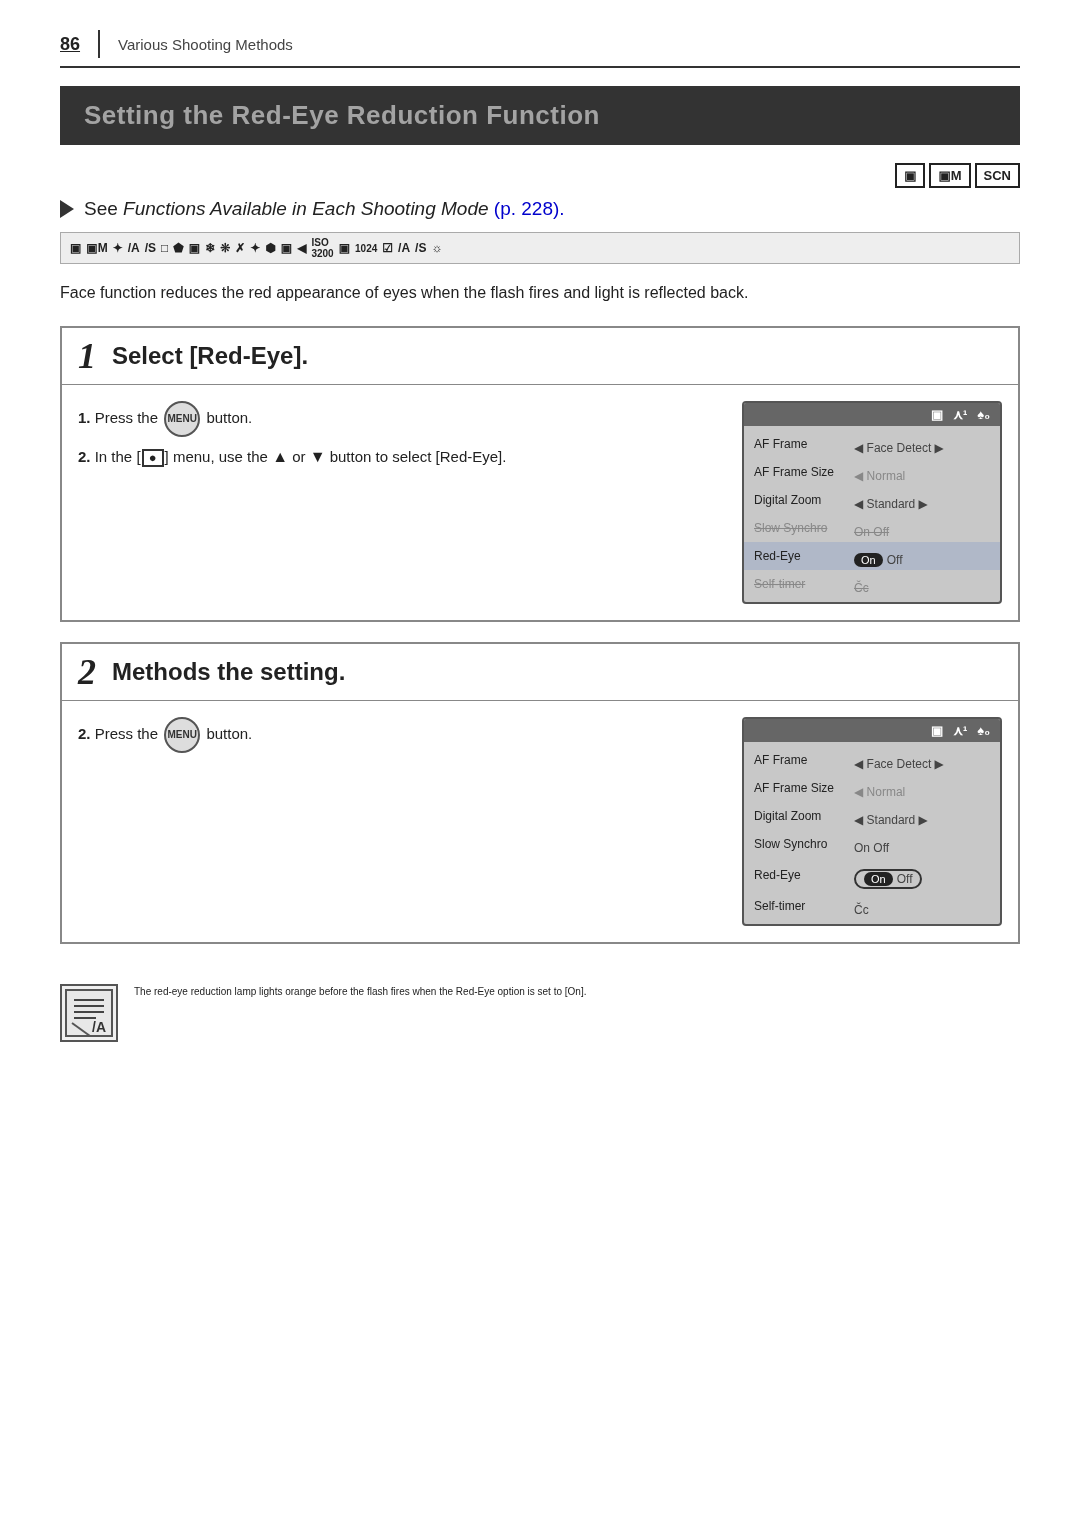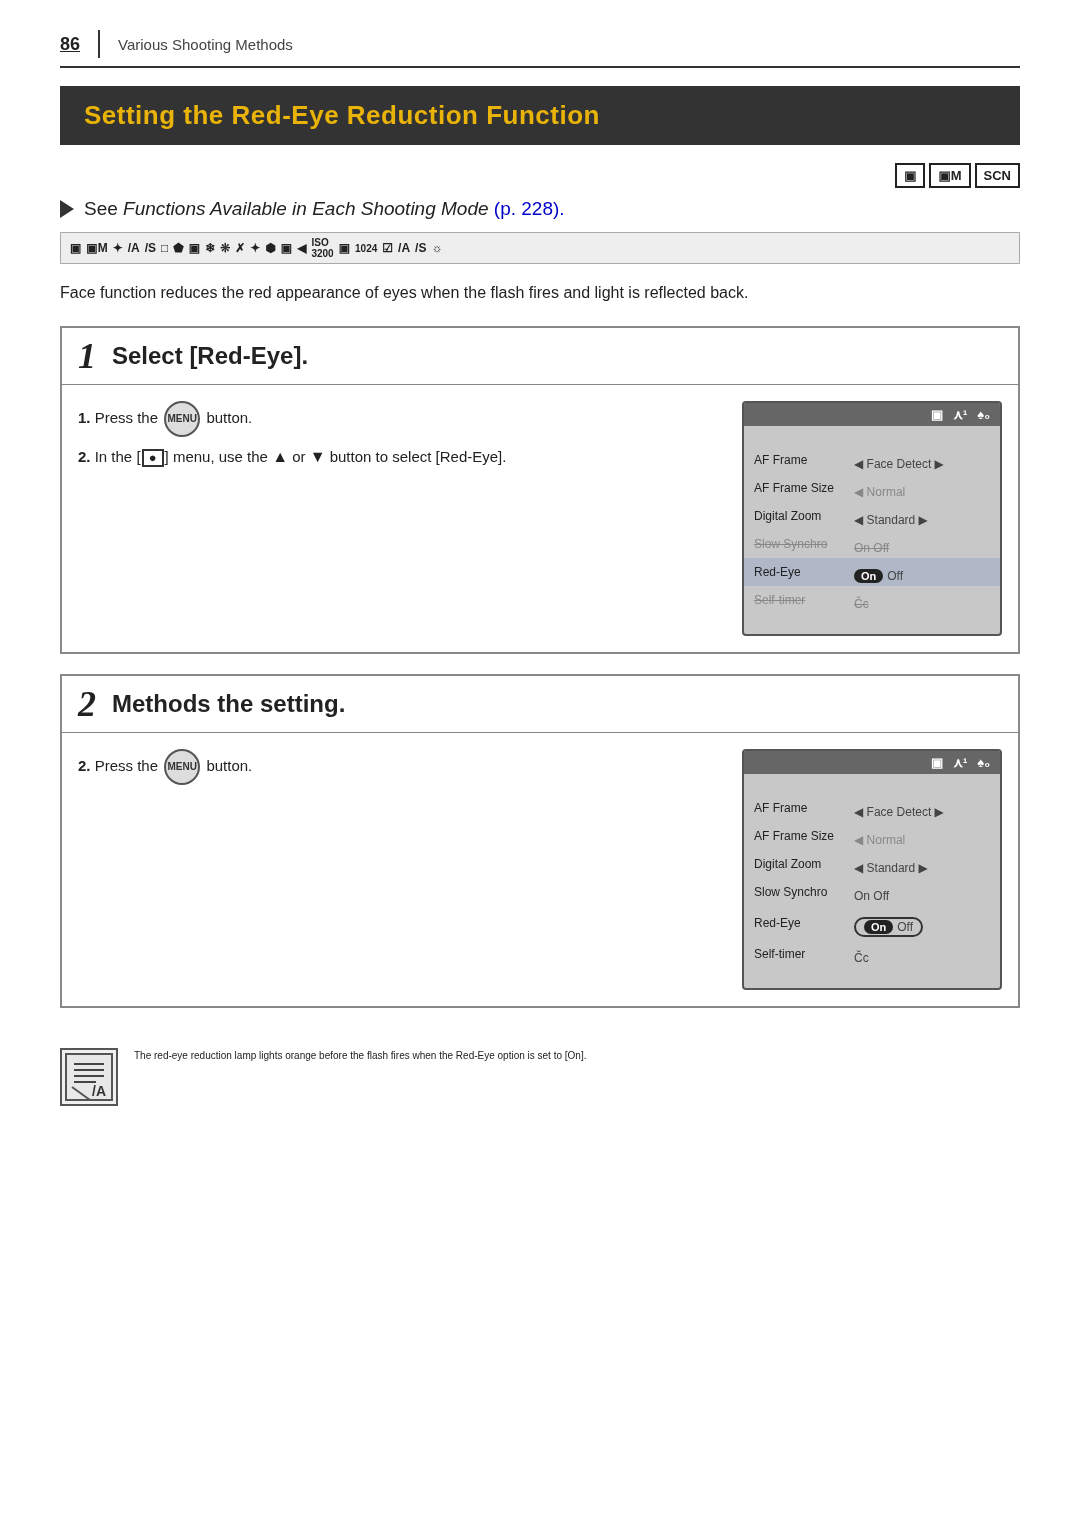--- a/index.html
+++ b/index.html
@@ -43,21 +43,21 @@
       margin-right: 18px;
     }
 
     .page-title-header {
       font-size: 15px;
       color: #444;
     }
 
     .section-title-box {
       background: #333;
-      color: #eab308;
+      color: #a3a3a3;
       padding: 14px 24px;
       font-size: 26px;
       font-weight: bold;
       margin-bottom: 18px;
       letter-spacing: 0.5px;
     }
 
     .mode-icons-row {
       display: flex;
       justify-content: flex-end;
@@ -220,21 +220,21 @@
       gap: 10px;
     }
 
     .cam-icon-white {
       color: #fff;
       font-size: 13px;
       font-weight: bold;
     }
 
     .camera-menu-rows {
-      padding: 20px 0;
+      padding: 4px 0;
     }
 
     .menu-row {
       display: flex;
       align-items: center;
       padding: 3px 10px;
       font-size: 12px;
       color: #222;
       background: #c8c8c8;
     }
@@ -253,21 +253,21 @@
       gap: 4px;
       margin-top: 8px;
     }
 
     .on-badge {
       background: #222;
       color: #fff;
       border-radius: 10px;
       padding: 1px 7px;
       font-size: 11px;
-      font-weight: bold;
+      font-weight: normal;
     }
 
     .strikethrough-row {
       text-decoration: line-through;
       color: #888;
     }
 
     .note-box {
       display: flex;
       align-items: flex-start;

